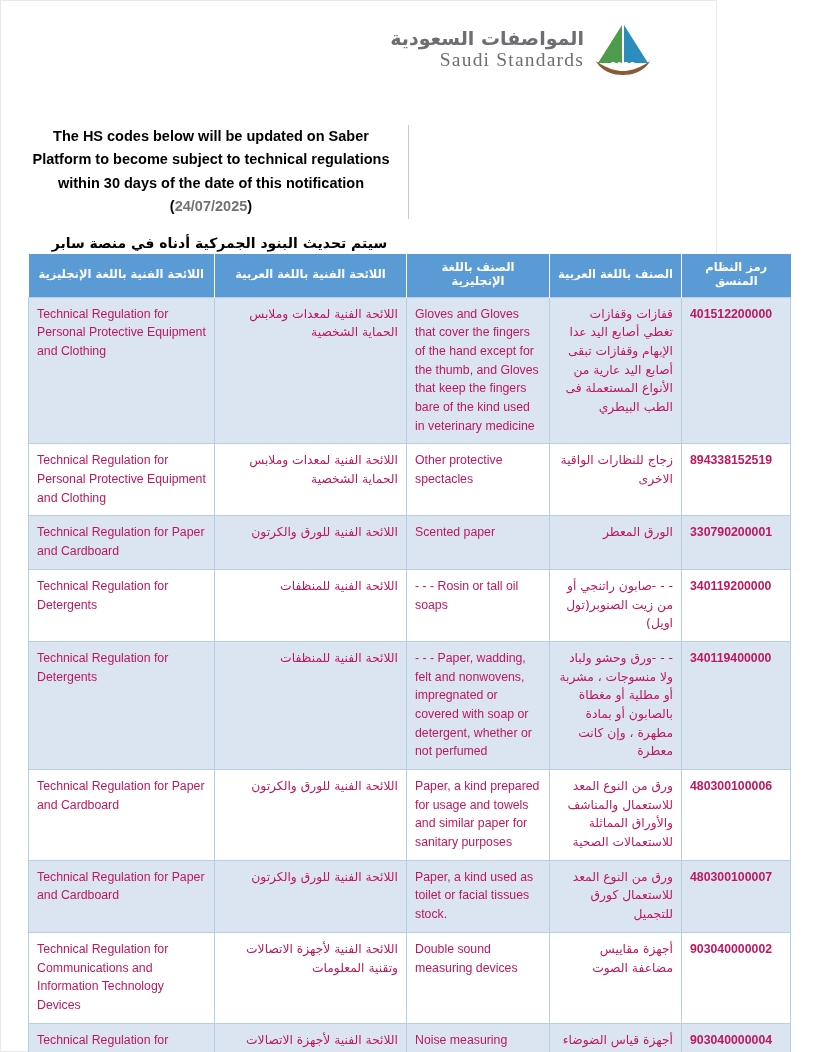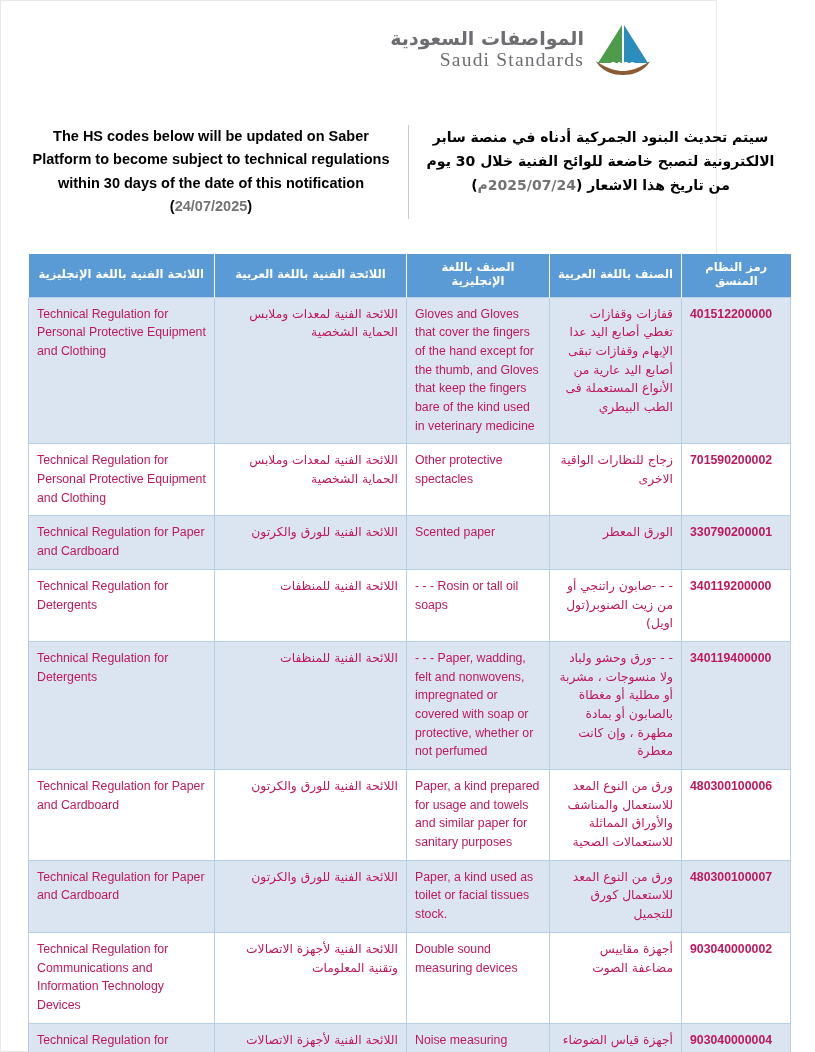--- a/index.html
+++ b/index.html
@@ -60,21 +60,22 @@
     position: relative;
   }
 
   
   .notice {
     position: absolute;
     left: 27px;
     top: 124px;
     width: 762px;
     display: flex;
-    flex-direction: row;
+    flex-direction: column;
+    gap: 12px;
   }
   .notice-en {
     width: 381px;
     padding-right: 14px;
     text-align: center;
     font-size: 14.5px;
     font-weight: bold;
     line-height: 1.62;
     color: #000000;
     border-right: 1px solid #c9c9c9;
@@ -212,21 +213,21 @@
           <td class="en">Gloves and Gloves that cover the fingers of the hand except for the thumb, and Gloves that keep the fingers bare of the kind used in veterinary medicine</td>
           <td class="ar">قفازات وقفازات تغطي أصابع اليد عدا الإبهام وقفازات تبقى أصابع اليد عارية من الأنواع المستعملة فى الطب البيطري</td>
           <td class="code">401512200000</td>
         </tr>
 
         <tr class="plain">
           <td class="en">Technical Regulation for Personal Protective Equipment and Clothing</td>
           <td class="ar">اللائحة الفنية لمعدات وملابس الحماية الشخصية</td>
           <td class="en">Other protective spectacles</td>
           <td class="ar">زجاج للنظارات الواقية الاخرى</td>
-          <td class="code">701590200002</td>
+          <td class="code">894338152519</td>
         </tr>
 
         <tr class="shade">
           <td class="en">Technical Regulation for Paper and Cardboard</td>
           <td class="ar">اللائحة الفنية للورق والكرتون</td>
           <td class="en">Scented paper</td>
           <td class="ar">الورق المعطر</td>
           <td class="code">330790200001</td>
         </tr>
 
@@ -234,21 +235,21 @@
           <td class="en">Technical Regulation for Detergents</td>
           <td class="ar">اللائحة الفنية للمنظفات</td>
           <td class="en">- - - Rosin or tall oil soaps</td>
           <td class="ar">- - -صابون راتنجي أو من زيت الصنوبر(تول اويل)</td>
           <td class="code">340119200000</td>
         </tr>
 
         <tr class="shade">
           <td class="en">Technical Regulation for Detergents</td>
           <td class="ar">اللائحة الفنية للمنظفات</td>
-          <td class="en">- - - Paper, wadding, felt and nonwovens, impregnated or covered with soap or protective, whether or not perfumed</td>
+          <td class="en">- - - Paper, wadding, felt and nonwovens, impregnated or covered with soap or detergent, whether or not perfumed</td>
           <td class="ar">- - -ورق وحشو ولباد ولا منسوجات ، مشربة أو مطلية أو مغطاة بالصابون أو بمادة مطهرة ، وإن كانت معطرة</td>
           <td class="code">340119400000</td>
         </tr>
 
         <tr class="plain">
           <td class="en">Technical Regulation for Paper and Cardboard</td>
           <td class="ar">اللائحة الفنية للورق والكرتون</td>
           <td class="en">Paper, a kind prepared for usage and towels and similar paper for sanitary purposes</td>
           <td class="ar">ورق من النوع المعد للاستعمال والمناشف والأوراق المماثلة للاستعمالات الصحية</td>
           <td class="code">480300100006</td>

